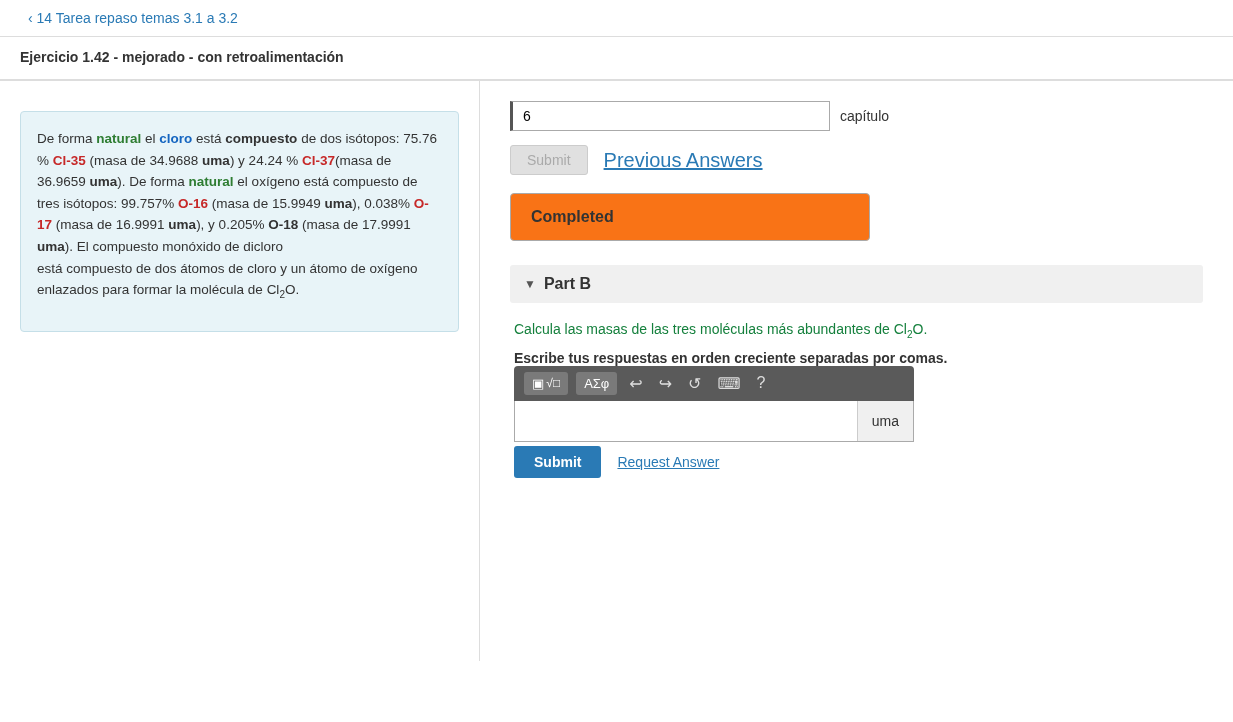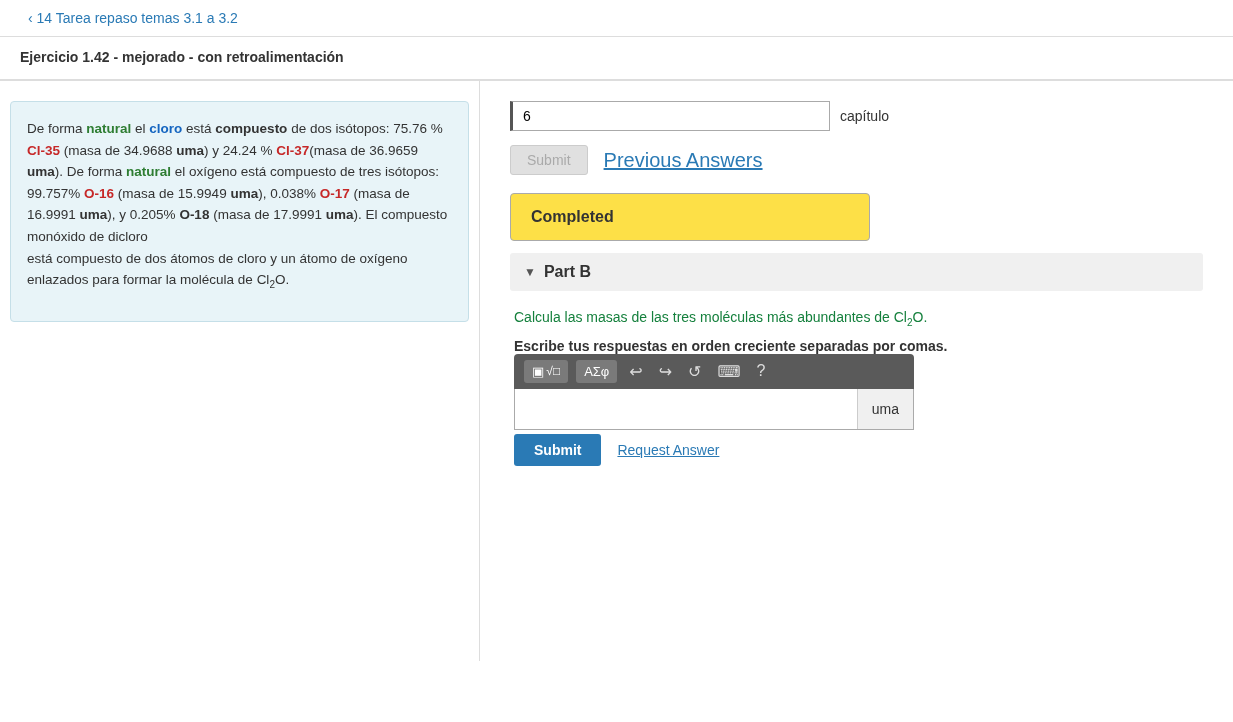--- a/index.html
+++ b/index.html
@@ -24,21 +24,21 @@
     }
 
     .main-layout {
       display: flex;
       min-height: 580px;
     }
 
     .left-panel {
       width: 480px;
       min-width: 480px;
-      padding: 10px;
+      padding: 20px;
       border-right: 1px solid #ddd;
     }
 
     .info-box {
       background: #e8f4f8;
       border: 1px solid #c5dfe8;
       border-radius: 4px;
       padding: 16px;
       font-size: 13.5px;
       line-height: 1.6;
@@ -122,23 +122,23 @@
       font-size: 14px;
     }
 
     .completed-box {
       border: 1px solid #aaa;
       border-radius: 4px;
       padding: 14px 20px;
       font-size: 16px;
       font-weight: bold;
       color: #333;
-      background: #fde047;
+      background: #f97316;
       width: 360px;
-      margin-bottom: 12px;
+      margin-bottom: 24px;
     }
 
     .part-b-section {
       margin-top: 10px;
     }
 
     .part-b-header {
       display: flex;
       align-items: center;
       gap: 8px;

